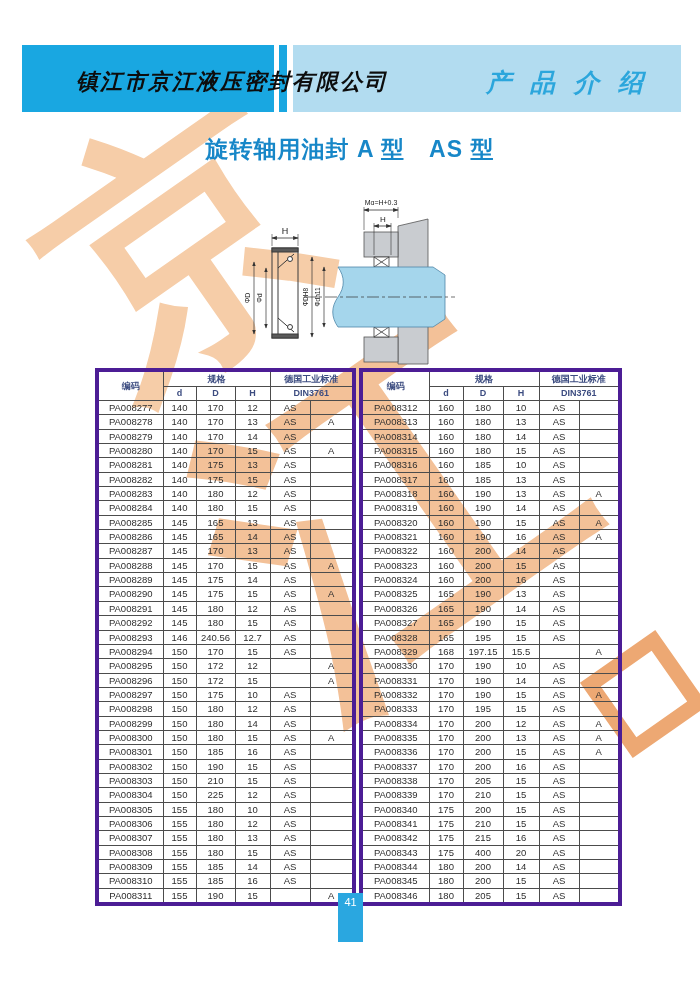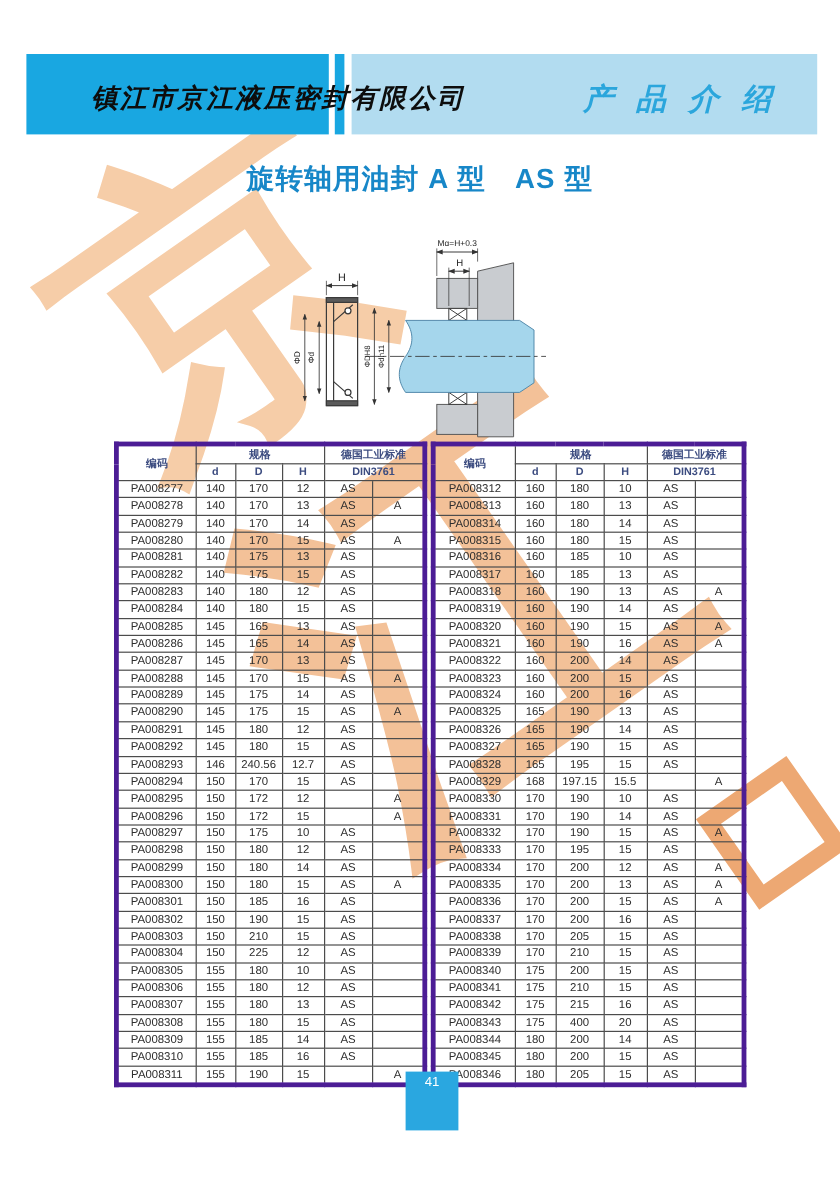--- a/index.html
+++ b/index.html
@@ -51,21 +51,21 @@
   }
   table.spec th{
     color:#3c4c80;font-weight:700;font-size:9px;height:13px;line-height:13px;
   }
   table.spec tr.hrow1 th{height:14px;line-height:14px;}
   table.spec td{
     font-size:9.5px;color:#2e2e2e;height:13.35px;line-height:13.35px;
   }
   
   .pageno{
-    position:absolute;z-index:3;left:338px;top:893px;width:44px;height:49px;
+    position:absolute;z-index:3;left:338px;top:893px;width:25px;height:49px;
     background:#2aa7e0;color:#ffffff;font-size:11px;text-align:center;
     padding-top:3px;box-sizing:border-box;
   }
 </style>
 </head>
 <body>
 
 <span class="wm wm1">京</span>
 <span class="wm wm2">江</span>
 <div class="wm-stroke"></div>

